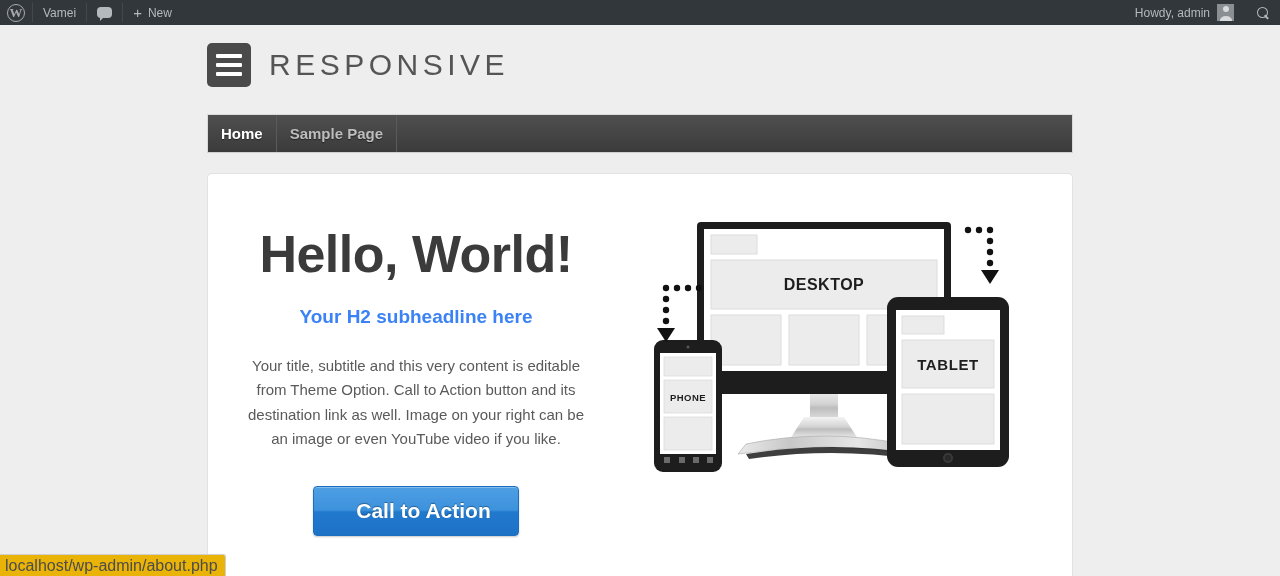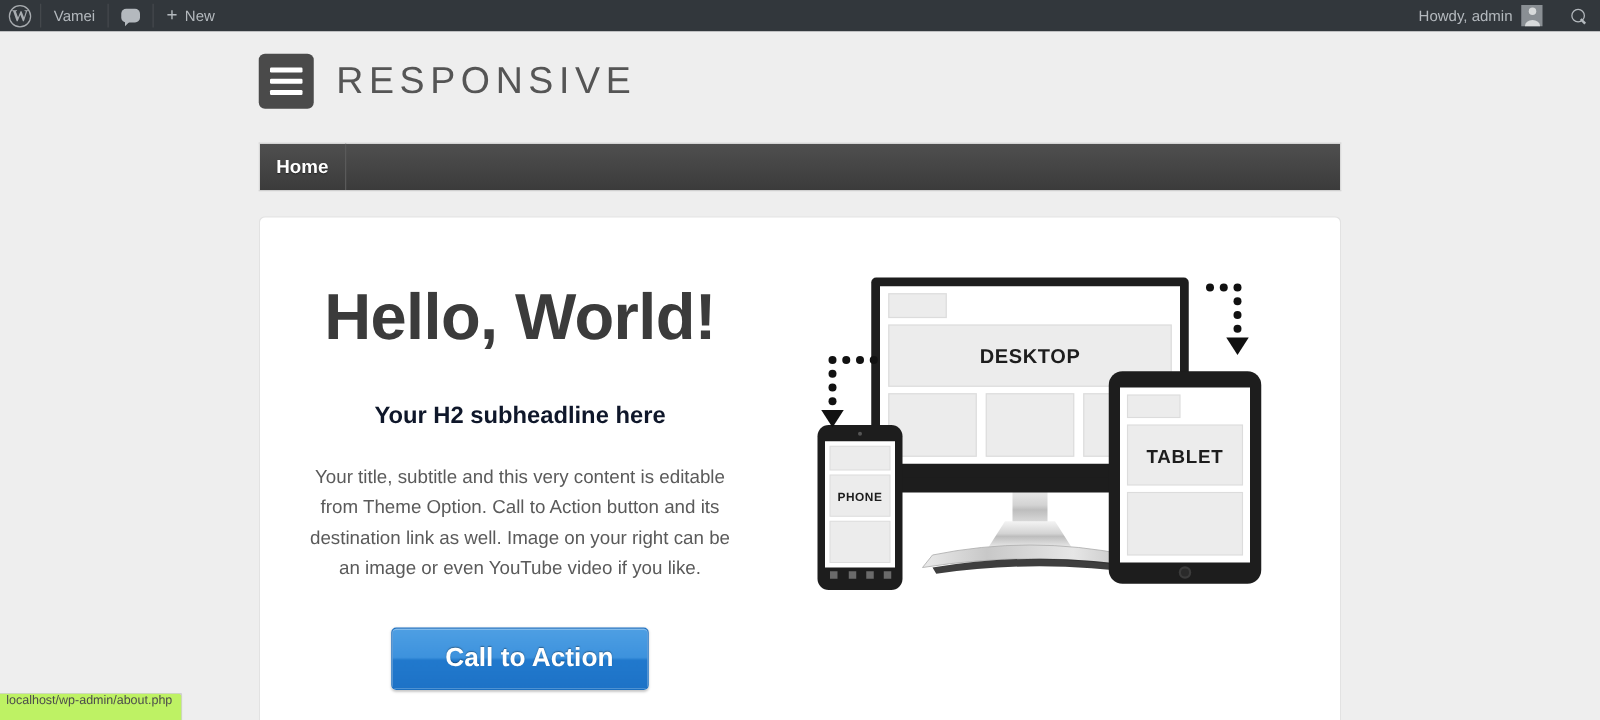--- a/index.html
+++ b/index.html
@@ -209,24 +209,24 @@
   }
   .cta-h1 {
     margin: 15px;
     font-size: 52px;
     font-weight: bold;
     color: #3b3b3b;
     letter-spacing: -0.5px;
     line-height: 1.05;
   }
   .cta-h2 {
-    margin: 40px 0 0 0;
+    margin: 24px 0 0 0;
     font-size: 19px;
     font-weight: bold;
-    color: #0f172a;
+    color: #3b82f6;
   }
   .cta-p {
     margin: 26px auto 0 auto;
     width: 344px;
     font-size: 15px;
     line-height: 24.5px;
     color: #5a5a5a;
   }
   .cta-button {
     display: inline-block;
@@ -251,29 +251,29 @@
     height: 270px;
     margin-left: 18px;
   }
   .devices { position: absolute; top: 0; left: 0; }
 
   
   .statusbar {
     position: absolute;
     left: -1px; bottom: 0;
     height: 21px;
-    background: #bef264;
+    background: #eab308;
     border: 1px solid #cfcfcf;
     border-left: none;
     border-bottom: none;
     border-radius: 0 3px 0 0;
     padding: 0 7px 0 6px;
     display: flex;
-    align-items: flex-start;
-    font-size: 10px;
+    align-items: center;
+    font-size: 16px;
     color: #4c4c4c;
     z-index: 60;
     white-space: nowrap;
   }
 </style>
 </head>
 <body>
 
 <div class="adminbar">
   <div class="ab-item ab-wp">
@@ -307,20 +307,21 @@
     <div class="logo-box">
       <span class="logo-bar"></span>
       <span class="logo-bar"></span>
       <span class="logo-bar"></span>
     </div>
     <div class="site-title">RESPONSIVE</div>
   </div>
 
   <div class="nav">
     <div class="nav-item active">Home</div>
+    <div class="nav-item">Sample Page</div>
   </div>
 
   <div class="card">
     <div class="cta-cols">
 
       <div class="cta-left">
         <h1 class="cta-h1">Hello, World!</h1>
         <h2 class="cta-h2">Your H2 subheadline here</h2>
         <p class="cta-p">Your title, subtitle and this very content is editable from Theme Option. Call to Action button and its destination link as well. Image on your right can be an image or even YouTube video if you like.</p>
         <a class="cta-button">Call to Action</a>

